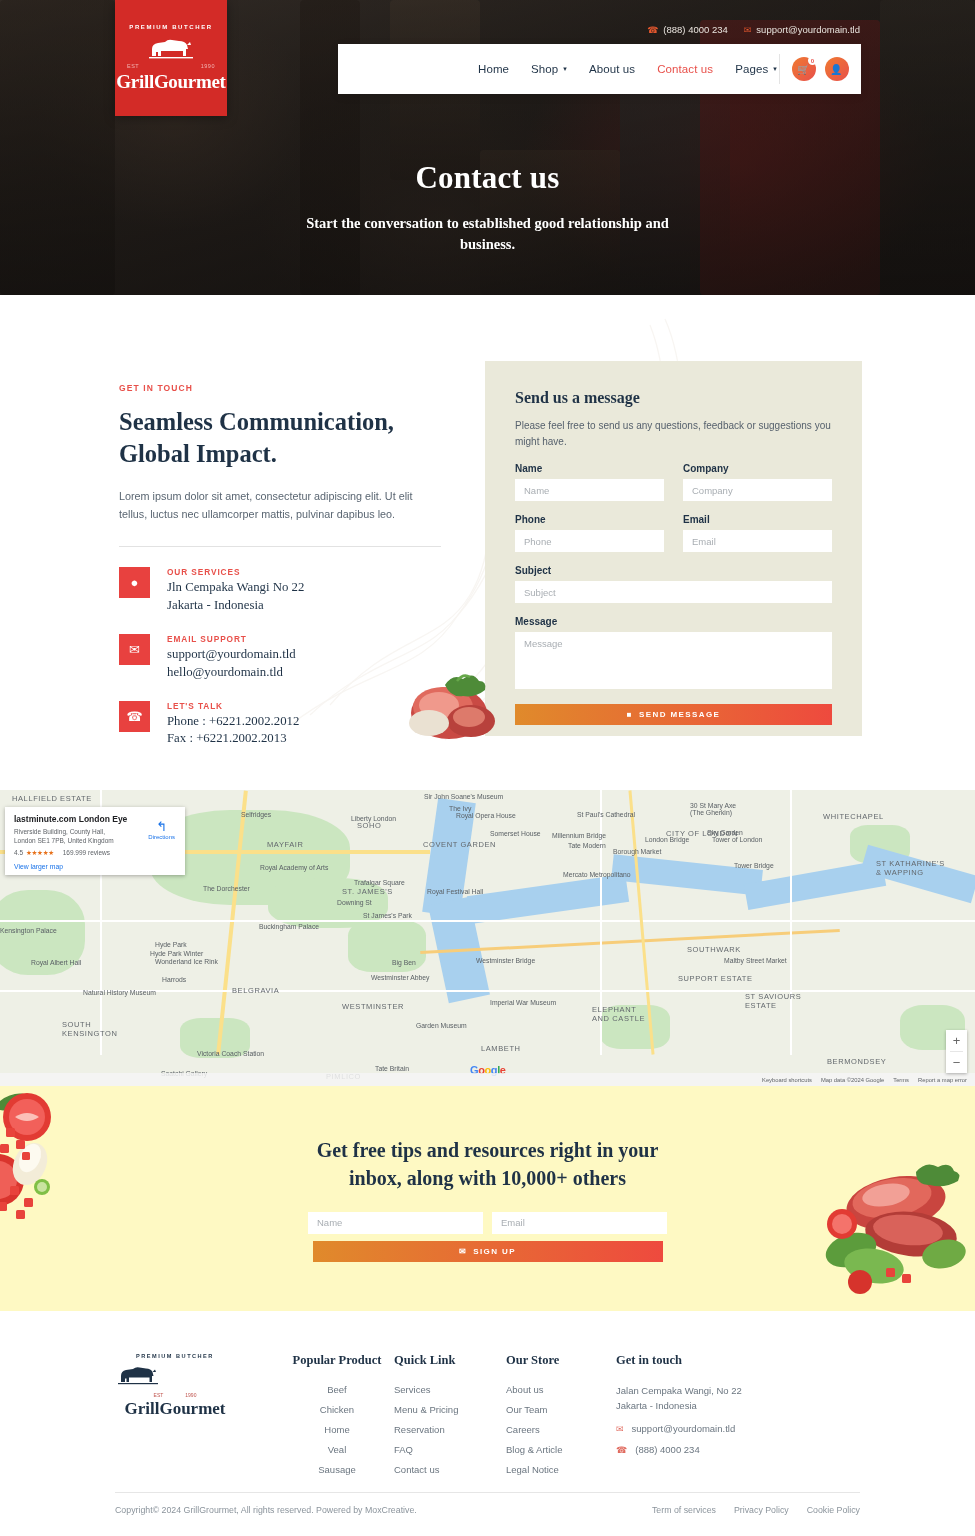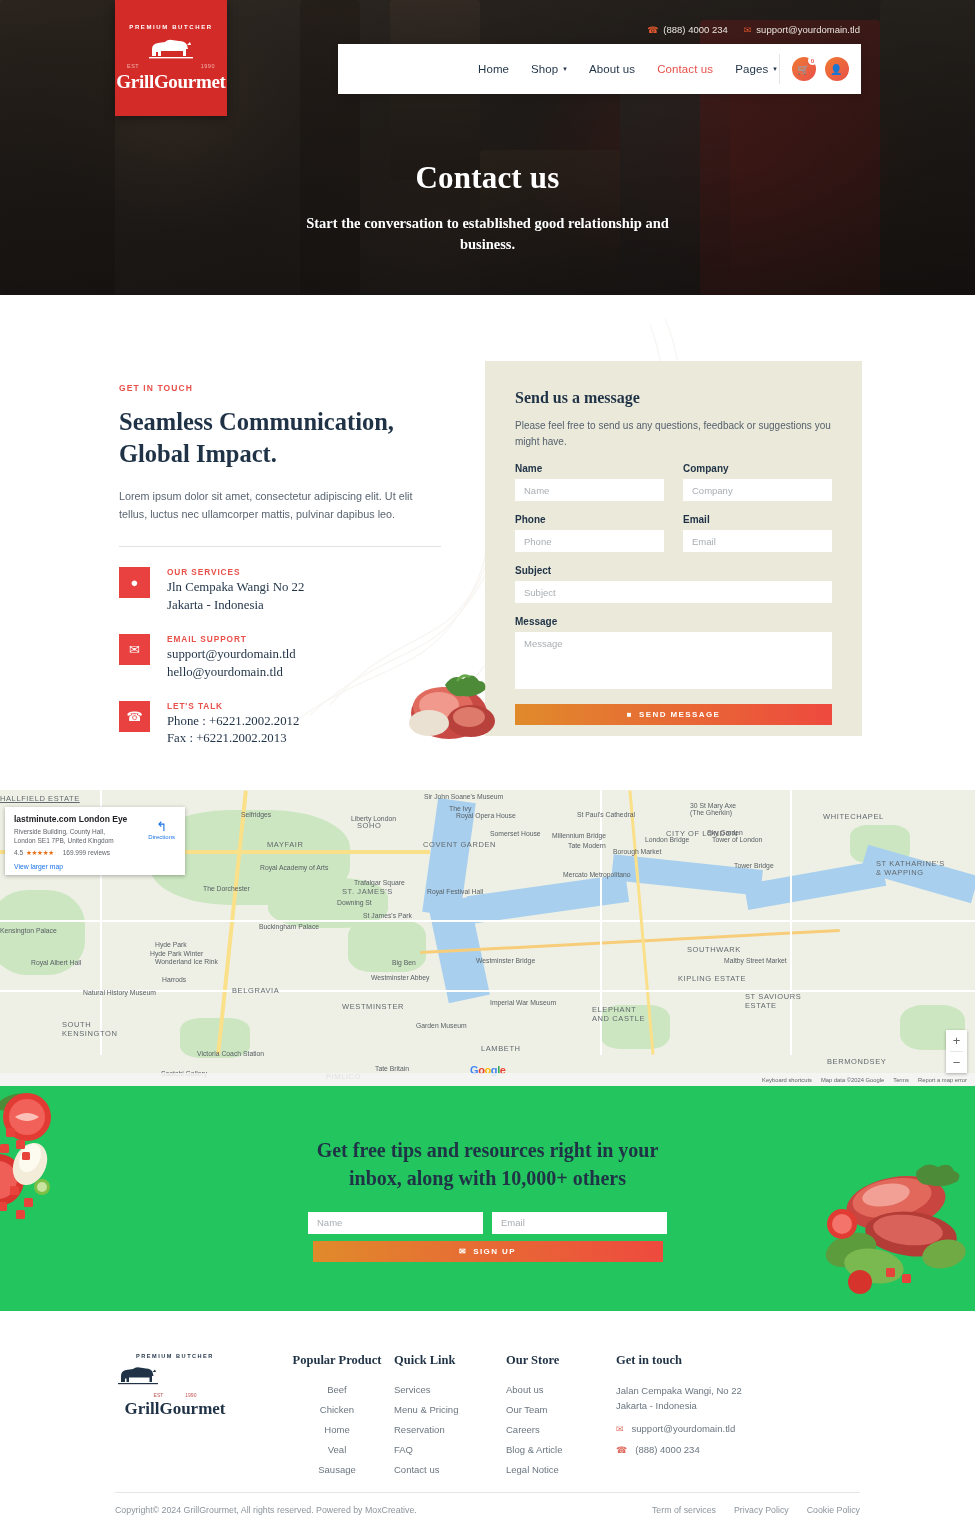--- a/index.html
+++ b/index.html
@@ -171,21 +171,21 @@
   .zoom-btn { height:21px; display:flex; align-items:center; justify-content:center; font-size:13px; color:#666; cursor:pointer;}
   .zoom-sep { height:1px; background:#e6e6e6; margin:0 4px; }
   .map-foot {
     position:absolute; right:0; bottom:0; left:0; height:13px; background:rgba(245,245,245,.85);
     display:flex; align-items:center; justify-content:flex-end; gap:9px; padding-right:8px;
     font-size:5.8px; color:#5f6368; z-index:10;
   }
   .gmark { position:absolute; left:470px; bottom:10px; z-index:10; font-size:11px; font-weight:700; letter-spacing:-.4px;}
 
   
-  .news-sec { position:relative; width:975px; height:225px; background:#22c55e; overflow:hidden; }
+  .news-sec { position:relative; width:975px; height:225px; background:#fef9c3; overflow:hidden; }
   .news-title {
     font-family:"Liberation Serif",serif; color:#1f3246; font-size:20px; font-weight:700;
     text-align:center; line-height:1.42; padding-top:50px;
   }
   .news-form { display:flex; gap:9px; justify-content:center; margin-top:19px; }
   .news-input {
     width:175px; height:22px; background:#fff; border:none; outline:none;
     font-size:9.5px; padding:0 9px; font-family:"Liberation Sans", sans-serif;
   }
   .news-input::placeholder { color:#a9aeb3; }
@@ -443,35 +443,35 @@
   <div class="road-y" style="left:0;top:60px;width:430px;height:4px;"></div>
   <div class="road-y" style="left:230px;top:0;width:4px;height:265px;transform:rotate(6deg);"></div>
   <div class="road-o" style="left:420px;top:150px;width:420px;height:3px;transform:rotate(-3deg);"></div>
   <div class="road" style="left:0;top:130px;width:975px;height:2px;"></div>
   <div class="road" style="left:100px;top:0;width:2px;height:265px;"></div>
   <div class="road" style="left:600px;top:0;width:2px;height:265px;"></div>
   <div class="road" style="left:790px;top:0;width:2px;height:265px;"></div>
   <div class="road-y" style="left:640px;top:0;width:3px;height:265px;transform:rotate(-5deg);"></div>
   <div class="road" style="left:0;top:200px;width:975px;height:2px;"></div>
 
-  <div class="map-lbl big" style="left:0;top:4px;text-decoration:underline;">HALLFIELD ESTATE</div>
+  <div class="map-lbl big" style="left:12px;top:4px;">HALLFIELD ESTATE</div>
   <div class="map-lbl big" style="left:267px;top:50px;">MAYFAIR</div>
   <div class="map-lbl big" style="left:357px;top:31px;">SOHO</div>
   <div class="map-lbl big" style="left:423px;top:50px;">COVENT GARDEN</div>
   <div class="map-lbl big" style="left:666px;top:39px;">CITY OF LONDON</div>
   <div class="map-lbl big" style="left:823px;top:22px;">WHITECHAPEL</div>
   <div class="map-lbl big" style="left:876px;top:69px;">ST KATHARINE'S<br>&amp; WAPPING</div>
   <div class="map-lbl big" style="left:232px;top:196px;text-align:right;">BELGRAVIA</div>
   <div class="map-lbl big" style="left:342px;top:212px;">WESTMINSTER</div>
   <div class="map-lbl big" style="left:62px;top:230px;">SOUTH<br>KENSINGTON</div>
   <div class="map-lbl big" style="left:326px;top:282px;">PIMLICO</div>
   <div class="map-lbl big" style="left:481px;top:254px;">LAMBETH</div>
   <div class="map-lbl big" style="left:592px;top:215px;">ELEPHANT<br>AND CASTLE</div>
   <div class="map-lbl big" style="left:687px;top:155px;">SOUTHWARK</div>
-  <div class="map-lbl big" style="left:678px;top:184px;">KIPLING ESTATE</div>
+  <div class="map-lbl big" style="left:678px;top:184px;">SUPPORT ESTATE</div>
   <div class="map-lbl big" style="left:745px;top:202px;">ST SAVIOURS<br>ESTATE</div>
   <div class="map-lbl big" style="left:827px;top:267px;">BERMONDSEY</div>
   <div class="map-lbl big" style="left:342px;top:97px;">ST. JAMES'S</div>
   <div class="map-lbl" style="left:241px;top:21px;">Selfridges</div>
   <div class="map-lbl" style="left:351px;top:25px;">Liberty London</div>
   <div class="map-lbl" style="left:456px;top:22px;">Royal Opera House</div>
   <div class="map-lbl" style="left:490px;top:40px;">Somerset House</div>
   <div class="map-lbl" style="left:577px;top:21px;">St Paul's Cathedral</div>
   <div class="map-lbl" style="left:424px;top:3px;">Sir John Soane's Museum</div>
   <div class="map-lbl" style="left:690px;top:12px;">30 St Mary Axe<br>(The Gherkin)</div>

